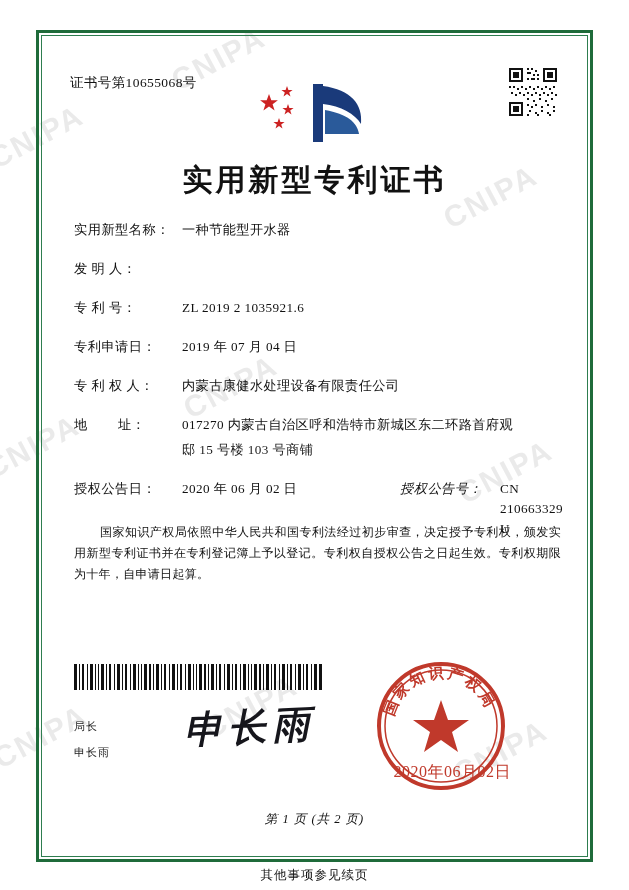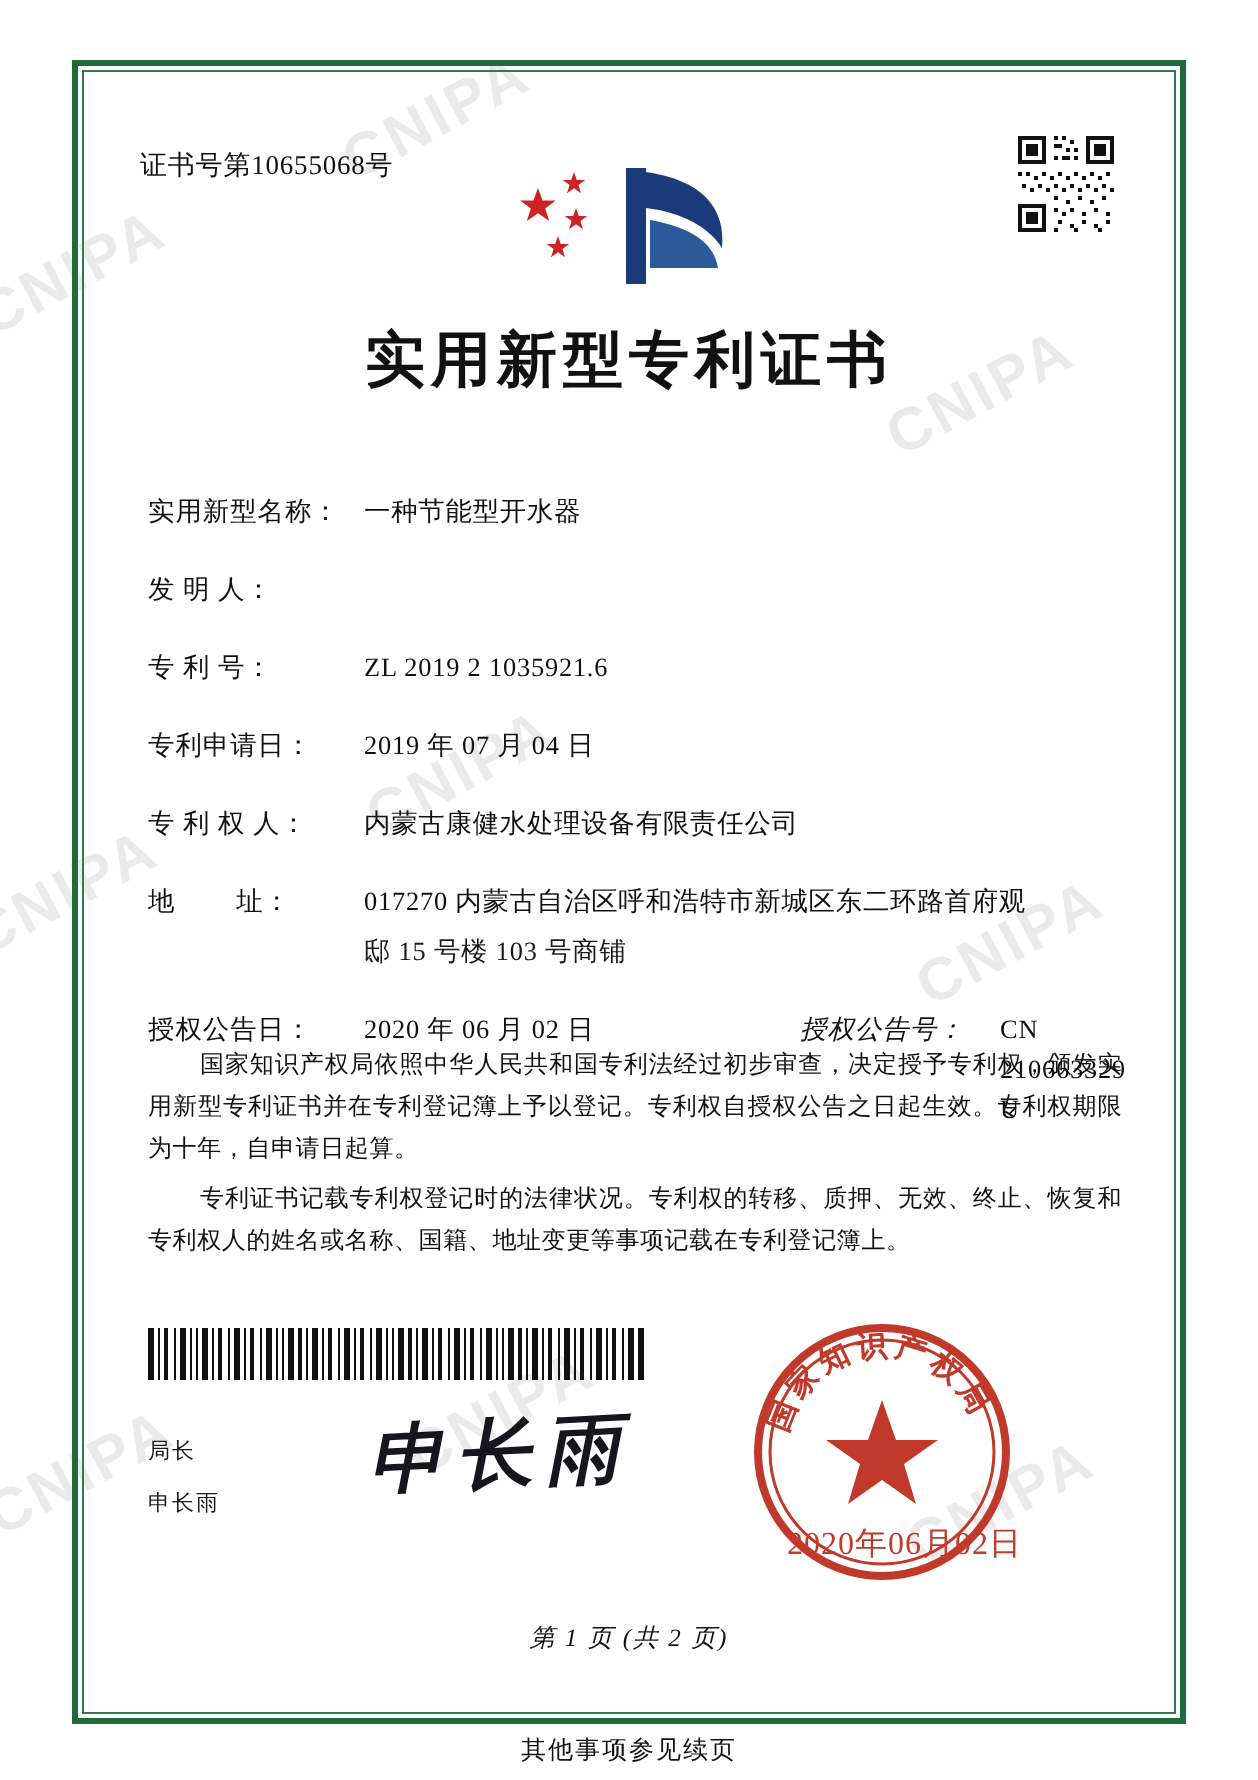--- a/index.html
+++ b/index.html
@@ -127,21 +127,21 @@
     font-weight: bold;
     letter-spacing: 3px;
     color: #111;
   }
 
   
   .fields {
     position: absolute;
     left: 18px;
     right: 10px;
-    top: 194px;
+    top: 168px;
   }
   .frow {
     display: flex;
     align-items: flex-start;
     margin-bottom: 19px;
     font-size: 13.2px;
     line-height: 20px;
     color: #111;
   }
   .flabel {
@@ -415,21 +415,20 @@
         <div class="flabel">授权公告日：</div>
         <div class="fvalue">2020 年 06 月 02 日</div>
         <div class="flabel2">授权公告号：</div>
         <div class="fvalue2">CN 210663329 U</div>
       </div>
 
     </div>
 
     <div class="paras">
       <div class="para">国家知识产权局依照中华人民共和国专利法经过初步审查，决定授予专利权，颁发实用新型专利证书并在专利登记簿上予以登记。专利权自授权公告之日起生效。专利权期限为十年，自申请日起算。</div>
-      <div class="para">专利证书记载专利权登记时的法律状况。专利权的转移、质押、无效、终止、恢复和专利权人的姓名或名称、国籍、地址变更等事项记载在专利登记簿上。</div>
     </div>
 
     <div class="barcode">
       <svg width="248" height="26" viewBox="0 0 248 26" aria-hidden="true">
         <g fill="#111111">
           <rect x="0" y="0" width="3" height="26"></rect>
             <rect x="5" y="0" width="1" height="26"></rect>
           <rect x="8" y="0" width="2" height="26"></rect>
             <rect x="13" y="0" width="1" height="26"></rect>
           <rect x="16" y="0" width="3" height="26"></rect>

